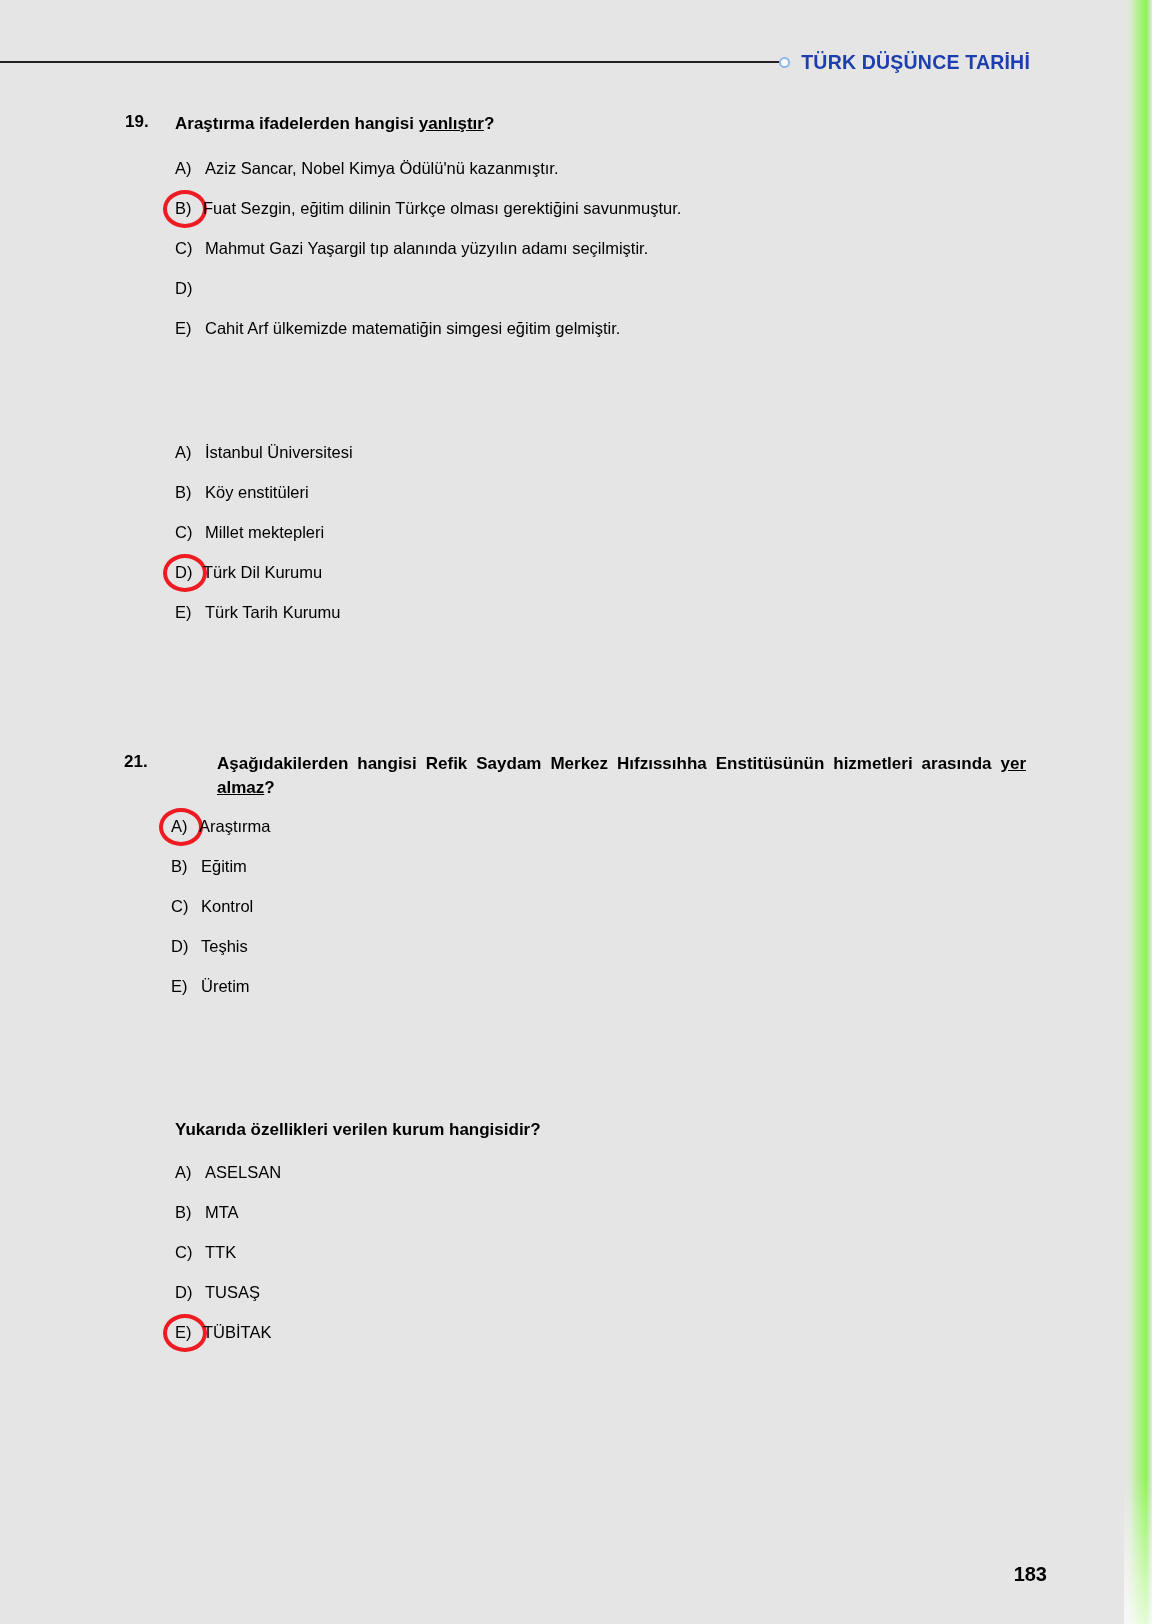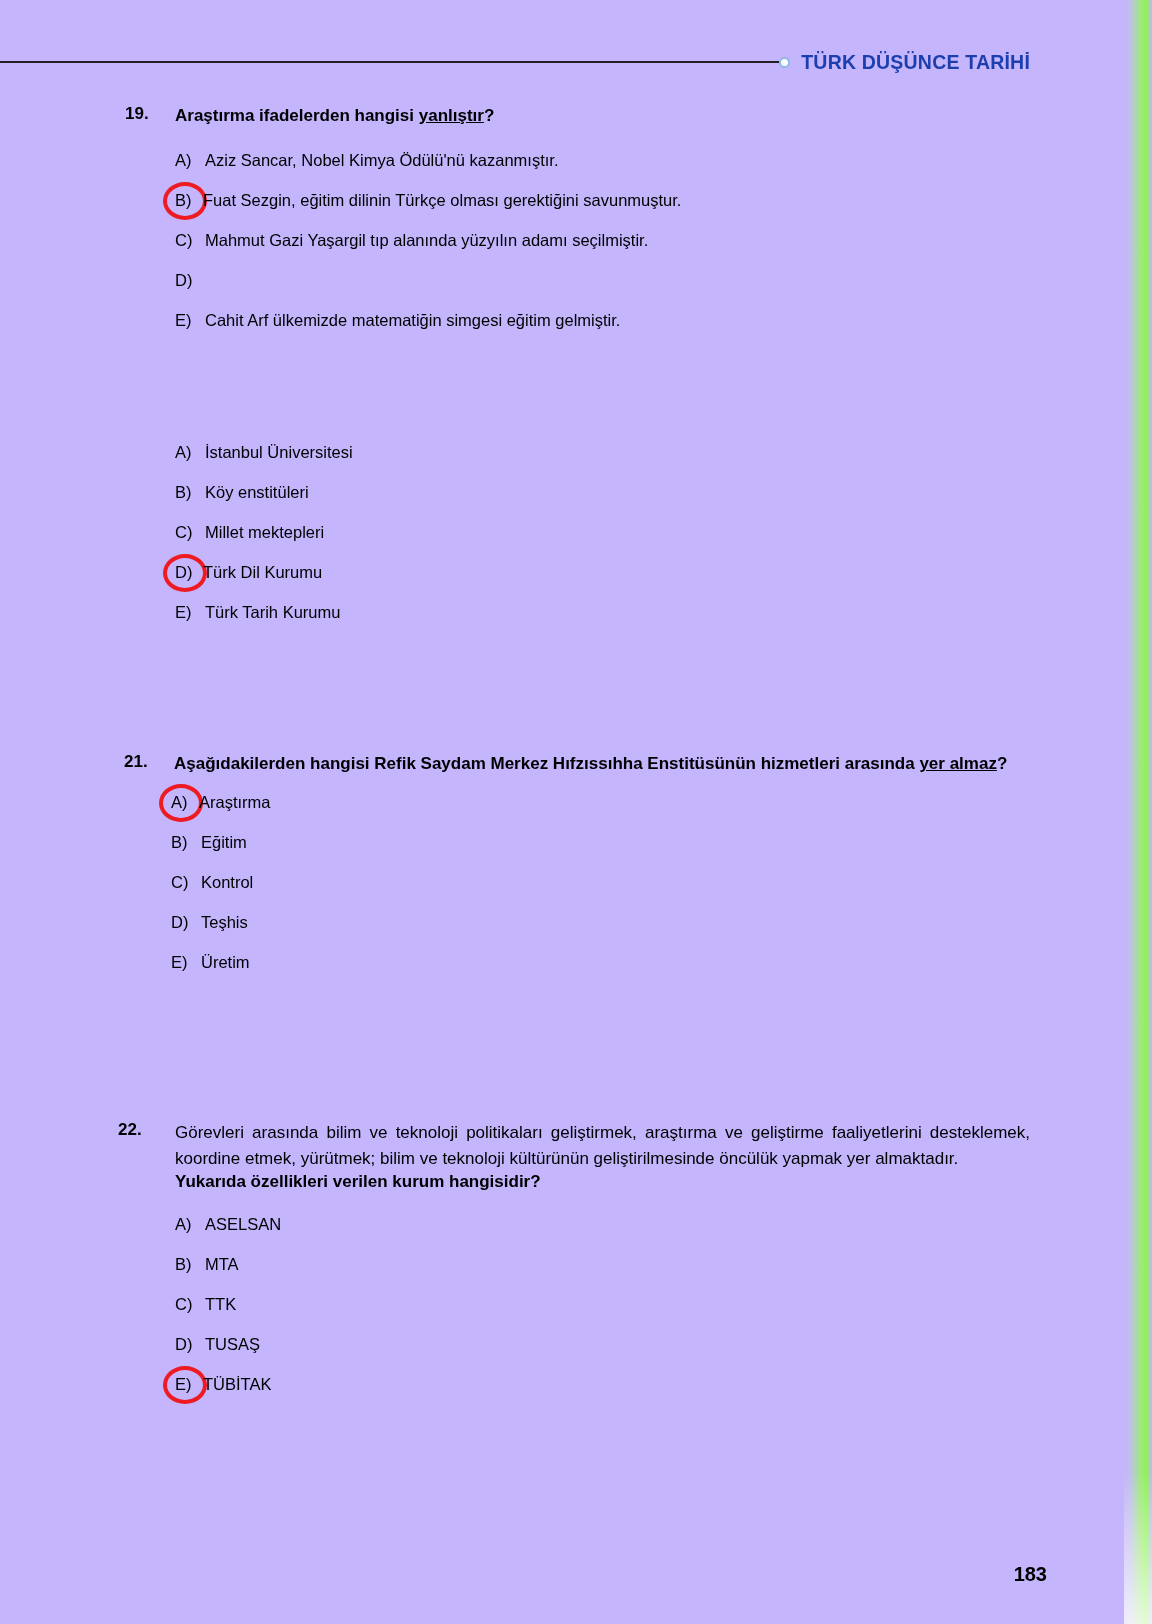--- a/index.html
+++ b/index.html
@@ -8,21 +8,21 @@
     background: #ffffff;
   }
   body {
     font-family: "Liberation Sans", sans-serif;
     color: #000000;
   }
   .page {
     position: relative;
     width: 1152px;
     height: 1624px;
-    background: #c4b5fd;
+    background: #e5e5e5;
     overflow: hidden;
     box-sizing: border-box;
   }
 
   
   .edge-band {
     position: absolute;
     top: 0;
     right: 0;
     width: 28px;
@@ -99,20 +99,21 @@
   }
   .q-stem {
     flex: 1 1 auto;
     font-size: 17px;
     font-weight: bold;
     line-height: 1.42;
   }
   .q-stem.justify {
     text-align: justify;
     text-align-last: left;
+    margin-left: 43px;
   }
   .q-body {
     font-size: 17px;
     font-weight: normal;
     line-height: 1.52;
     text-align: justify;
     text-align-last: left;
   }
   .u { text-decoration: underline; }
 
@@ -176,21 +177,21 @@
   <div class="edge-band"></div>
 
   <div class="header">
     <div class="header-rule"></div>
     <div class="header-dot"></div>
     <div class="header-title">TÜRK DÜŞÜNCE TARİHİ</div>
   </div>
 
   <div class="content">
 
-    <div class="question" style="left:125px; top:104px; width:905px;">
+    <div class="question" style="left:125px; top:112px; width:905px;">
       <div class="q-head">
         <div class="q-num">19.</div>
         <div class="q-stem"><span>Araştırma ifadelerden hangisi </span><span class="u">yanlıştır</span><span>?</span></div>
       </div>
       <div class="options" style="margin-left:50px;">
         <div class="opt">
           <span class="opt-letter">A)</span>
           <span class="opt-text">Aziz Sancar, Nobel Kimya Ödülü'nü kazanmıştır.</span>
         </div>
         <div class="opt marked">
@@ -262,24 +263,20 @@
           <span class="opt-text">Teşhis</span>
         </div>
         <div class="opt">
           <span class="opt-letter">E)</span>
           <span class="opt-text">Üretim</span>
         </div>
       </div>
     </div>
 
     <div class="question" style="left:118px; top:1120px; width:912px;">
-      <div class="q-head">
-        <div class="q-num" style="width:57px;">22.</div>
-        <div class="q-body">Görevleri  arasında bilim ve teknoloji politikaları geliştirmek, araştırma ve geliştirme faaliyetlerini desteklemek, koordine etmek, yürütmek; bilim ve teknoloji kültürünün geliştirilmesinde öncülük yapmak yer almaktadır.</div>
-      </div>
       <div class="sub-stem" style="margin-left:57px;">Yukarıda özellikleri verilen kurum hangisidir?</div>
       <div class="options" style="margin-left:57px;">
         <div class="opt">
           <span class="opt-letter">A)</span>
           <span class="opt-text">ASELSAN</span>
         </div>
         <div class="opt">
           <span class="opt-letter">B)</span>
           <span class="opt-text">MTA</span>
         </div>

